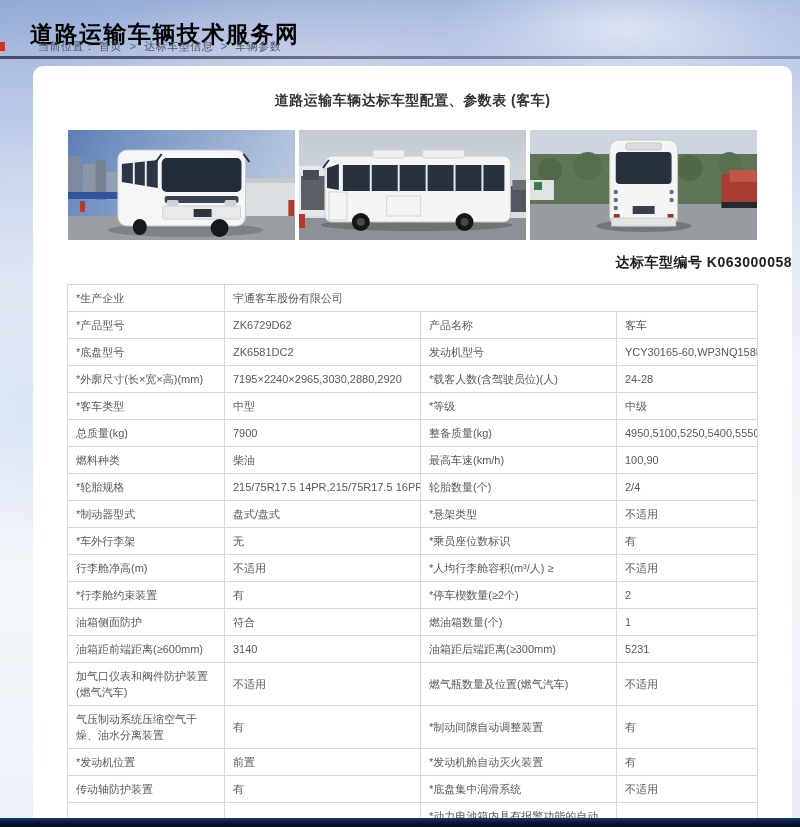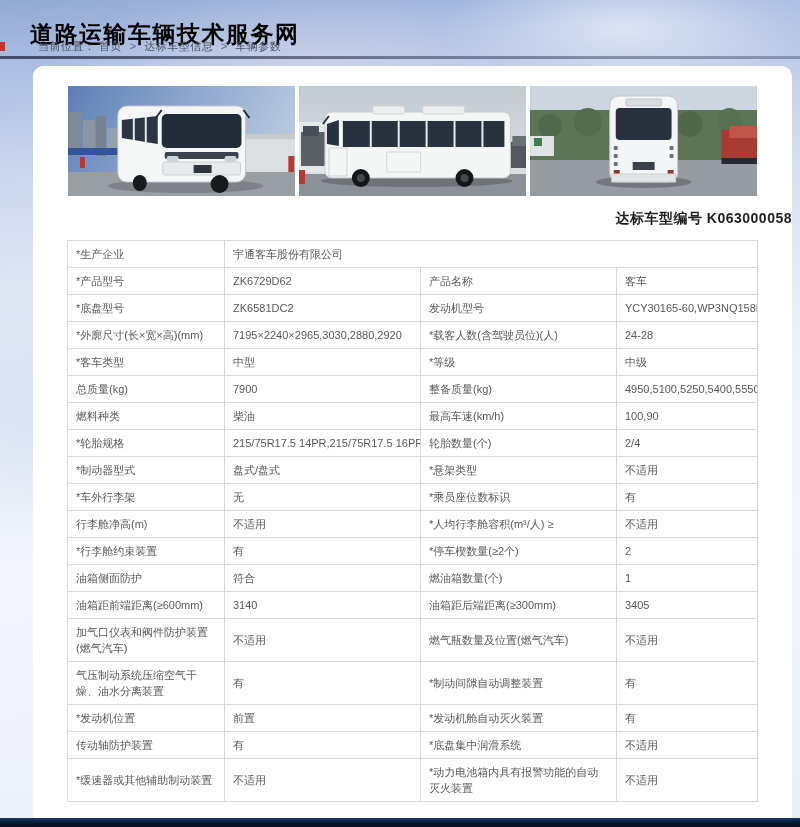--- a/index.html
+++ b/index.html
@@ -78,20 +78,21 @@
   <span class="sep">&gt;</span>
   <a>达标车型信息</a>
   <span class="sep">&gt;</span>
   <span>车辆参数</span>
 </div>
 
 <div class="top-rule"></div>
 
 <div class="panel">
 
+  <div class="table-title">道路运输车辆达标车型配置、参数表 (客车)</div>
 
   <div class="photos">
 
     <div class="photo">
       <svg viewBox="0 0 228 110" preserveAspectRatio="none">
         <defs>
           <linearGradient id="sky1" x1="0" y1="0" x2="1" y2="0.25">
             <stop offset="0" stop-color="#5d7fb6"></stop>
               <stop offset="0.5" stop-color="#8ca4cc"></stop>
               <stop offset="1" stop-color="#b6c6dd"></stop>
@@ -278,21 +279,21 @@
         <tr>
           <td class="lbl">油箱侧面防护</td>
           <td class="val">符合</td>
           <td class="lbl">燃油箱数量(个)</td>
           <td class="val">1</td>
         </tr>
         <tr>
           <td class="lbl">油箱距前端距离(≥600mm)</td>
           <td class="val">3140</td>
           <td class="lbl">油箱距后端距离(≥300mm)</td>
-          <td class="val">3405</td>
+          <td class="val">5231</td>
         </tr>
         <tr>
           <td class="lbl">加气口仪表和阀件防护装置(燃气汽车)</td>
           <td class="val">不适用</td>
           <td class="lbl">燃气瓶数量及位置(燃气汽车)</td>
           <td class="val">不适用</td>
         </tr>
         <tr>
           <td class="lbl">气压制动系统压缩空气干燥、油水分离装置</td>
           <td class="val">有</td>

